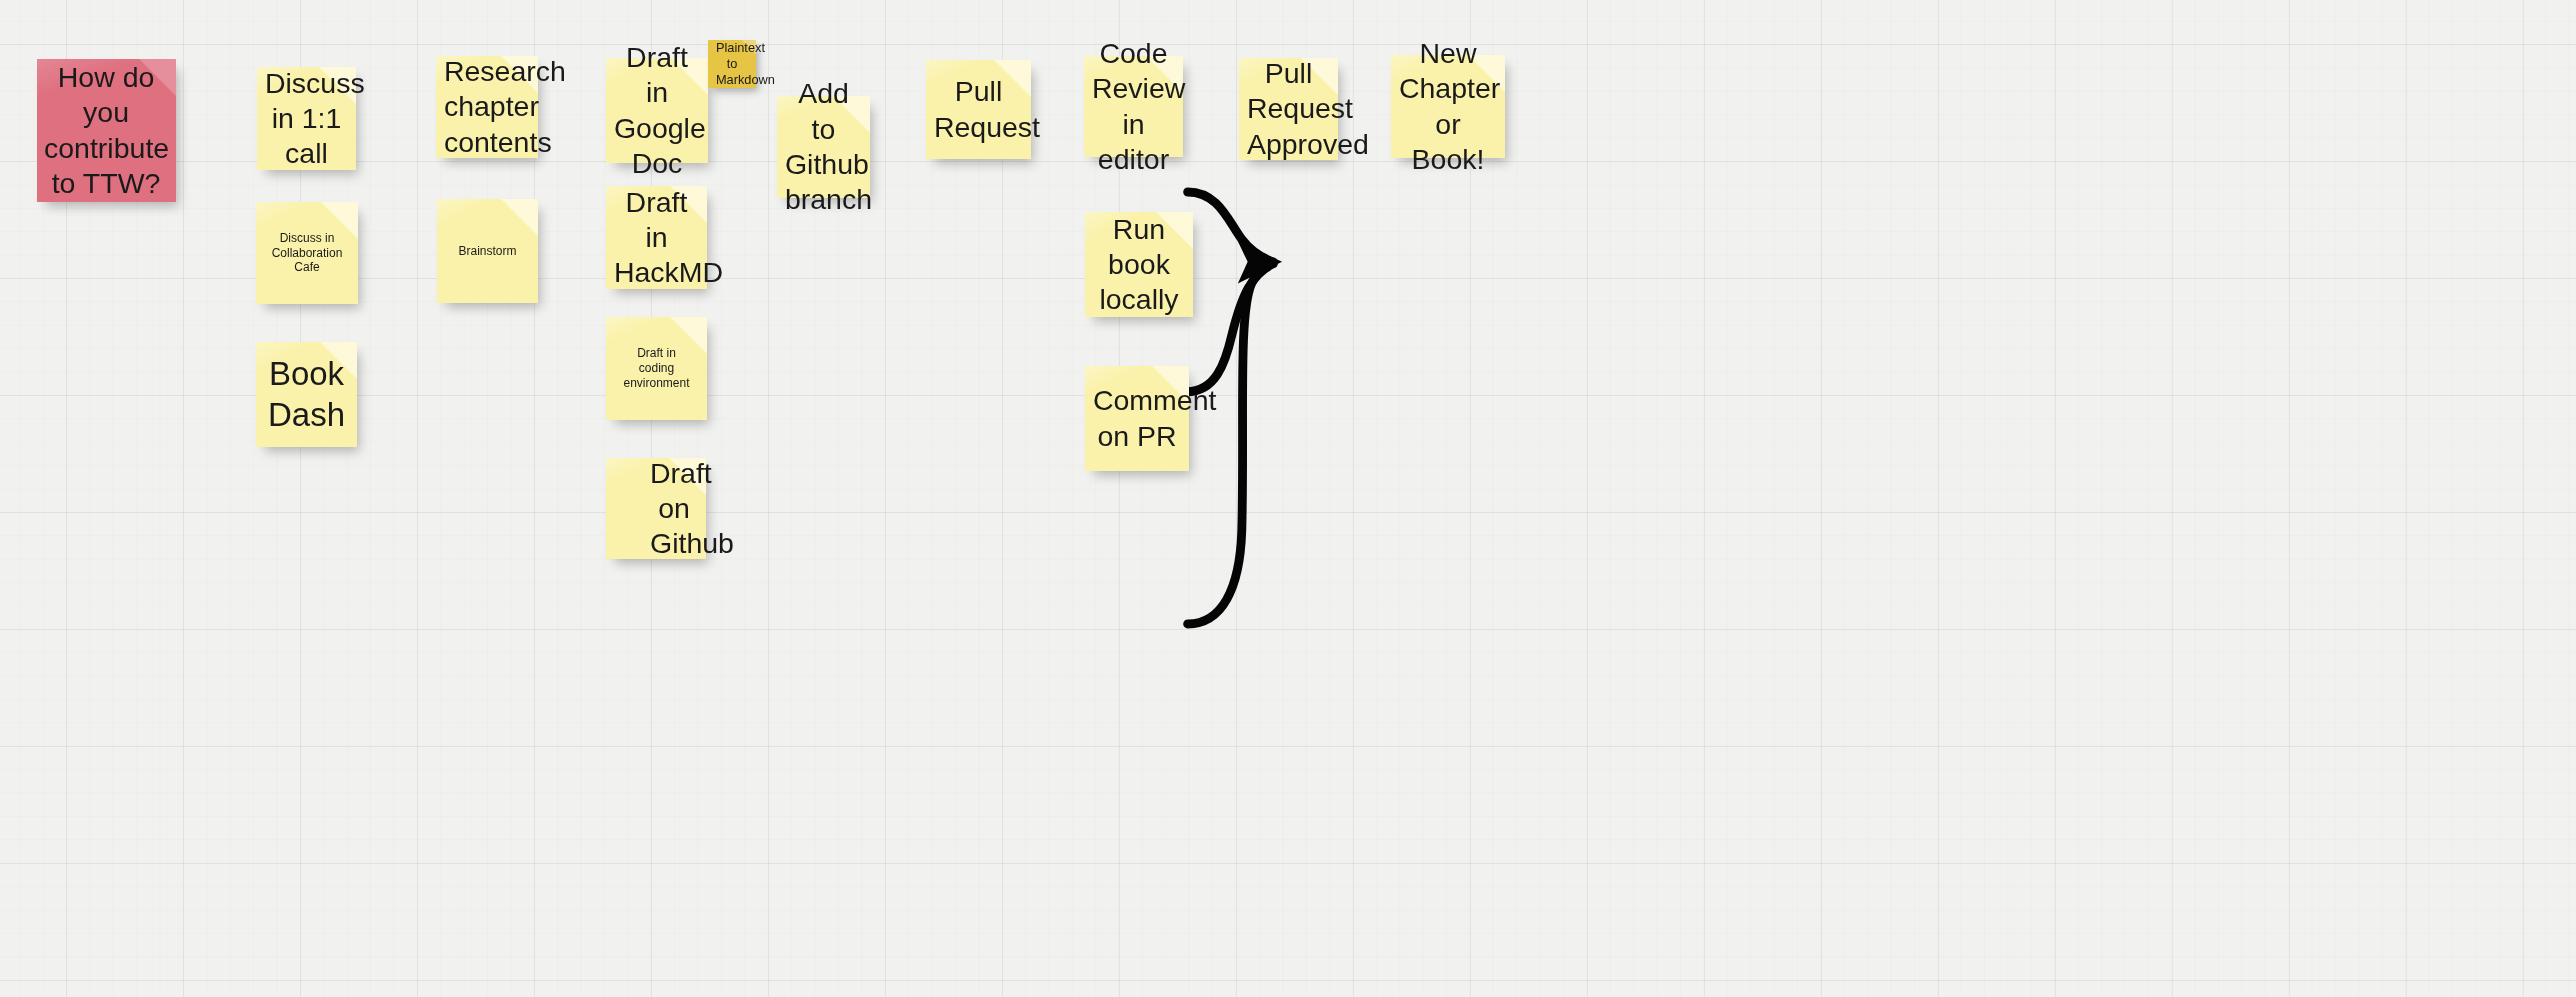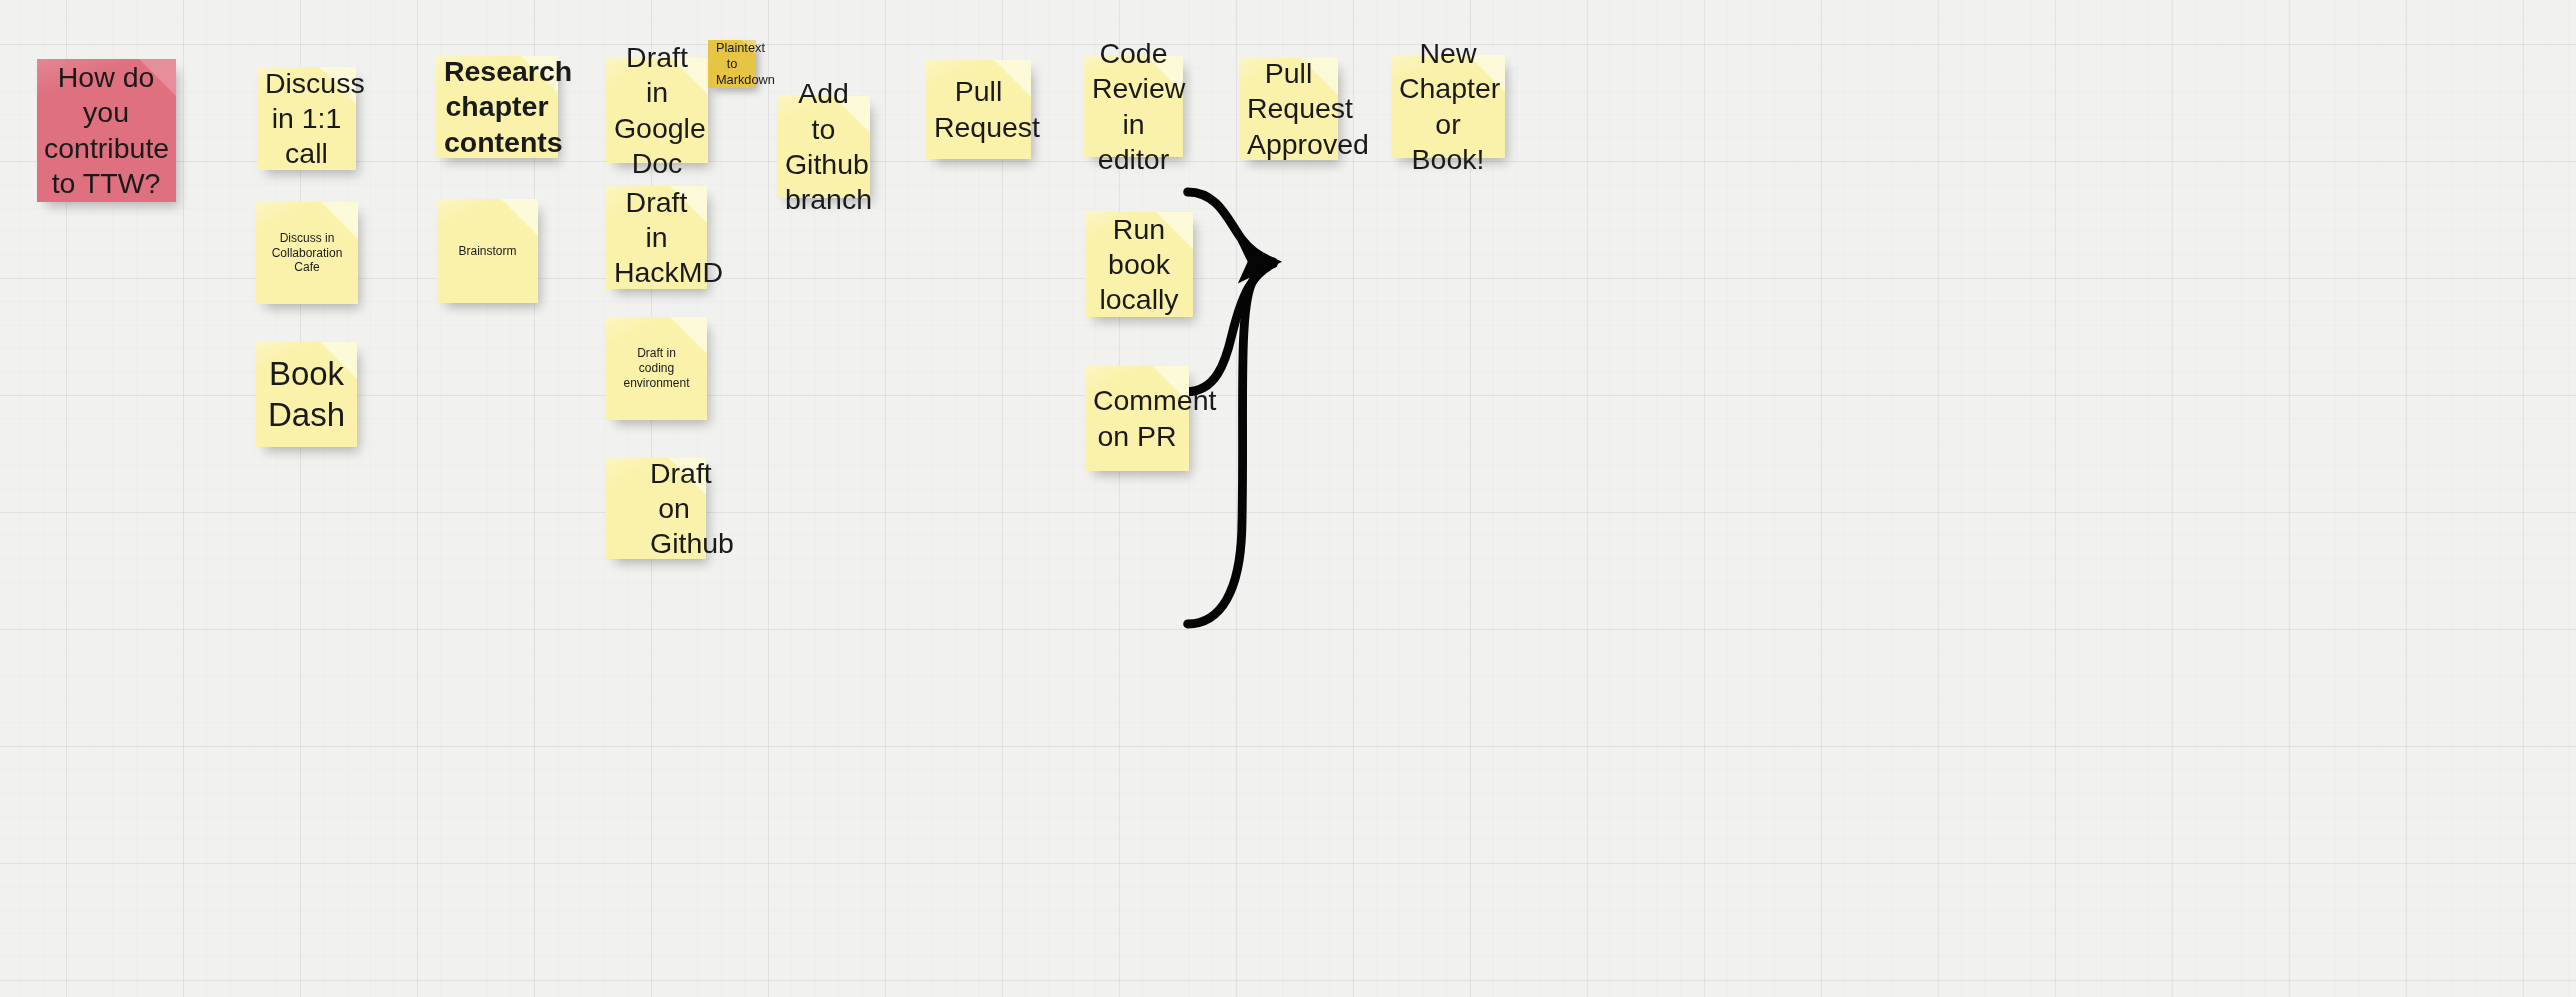--- a/index.html
+++ b/index.html
@@ -119,21 +119,21 @@
 contribute
 to TTW?</span></div>
       <div class="note yellow fs-md" style="left: 257px; top: 67px; width: 99px; height: 103px;"><span class="txt">Discuss
 in 1:1
 call</span></div>
       <div class="note yellow fs-sm" style="left: 256px; top: 202px; width: 102px; height: 102px;"><span class="txt">Discuss in
 Collaboration
 Cafe</span></div>
       <div class="note yellow fs-lg" style="left: 256px; top: 342px; width: 101px; height: 105px;"><span class="txt">Book
 Dash</span></div>
-      <div class="note yellow fs-md" style="left: 436px; top: 56px; width: 122px; height: 102px; font-weight: bold;"><span class="txt">Research
+      <div class="note yellow fs-md" style="left: 436px; top: 56px; width: 102px; height: 102px;"><span class="txt">Research
 chapter
 contents</span></div>
       <div class="note yellow fs-sm" style="left: 437px; top: 199px; width: 101px; height: 104px;"><span class="txt">Brainstorm</span></div>
       <div class="note yellow fs-md" style="left: 606px; top: 58px; width: 102px; height: 105px;"><span class="txt">Draft in
 Google
 Doc</span></div>
       <div class="note gold fs-xs" style="left: 696px; top: 40px; width: 48px; height: 48px; margin-left: 12px;"><span class="txt">Plaintext
 to
 Markdown</span></div>
       <div class="note yellow fs-md" style="left: 606px; top: 186px; width: 101px; height: 103px;"><span class="txt">Draft in

